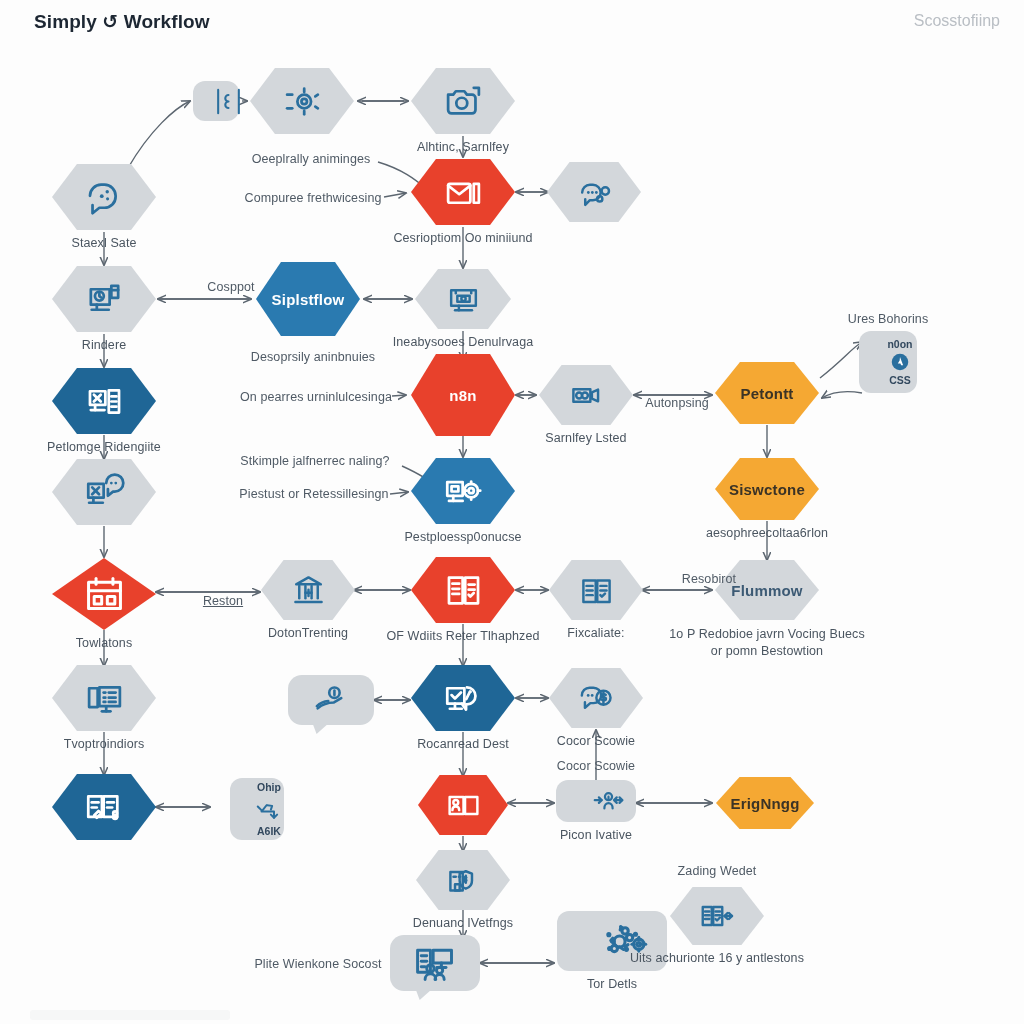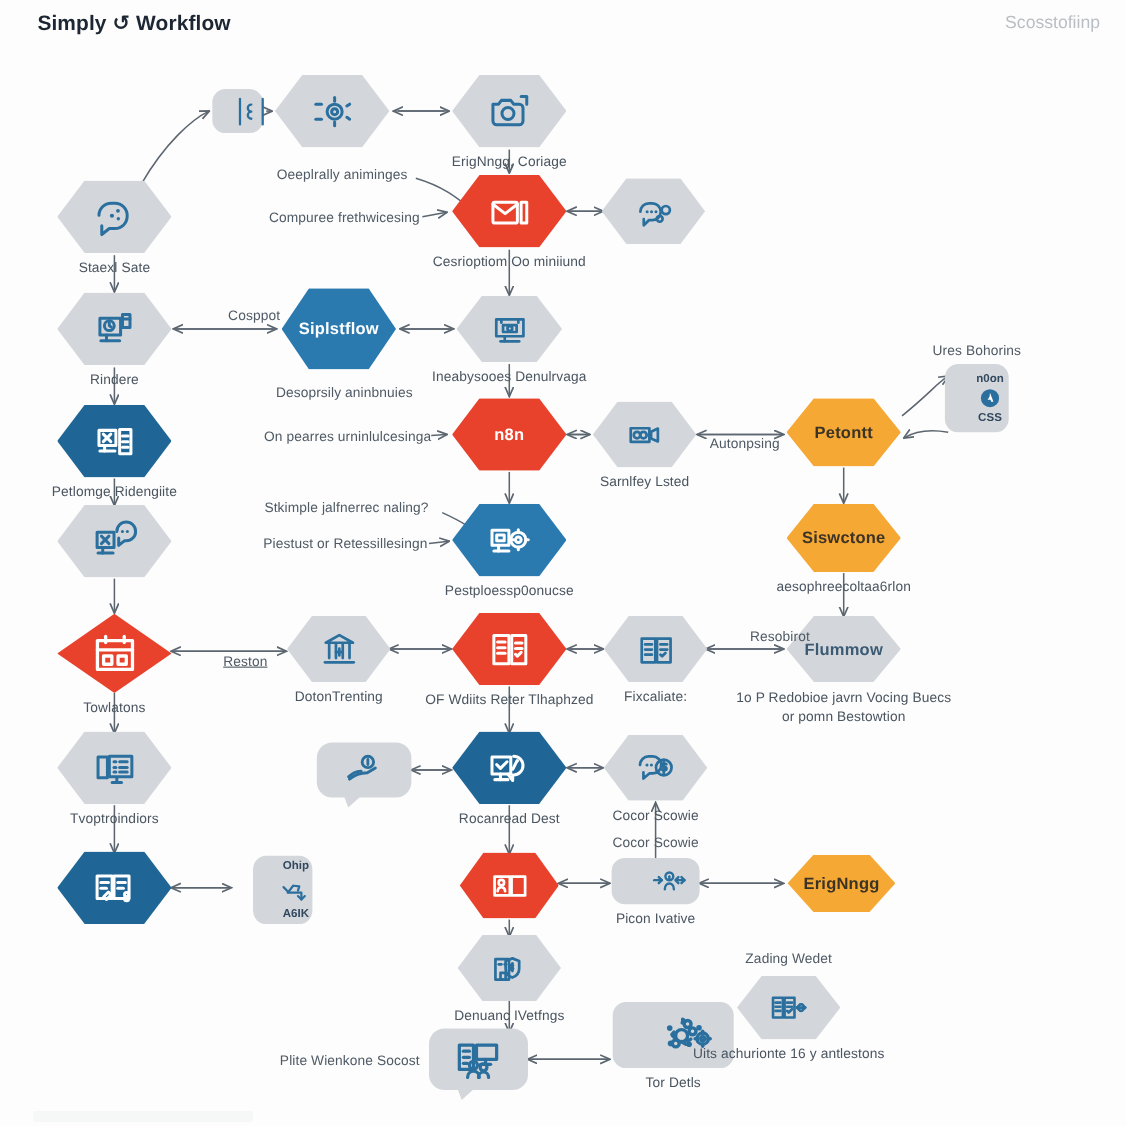--- a/index.html
+++ b/index.html
@@ -238,21 +238,21 @@
       </div>
       <div class="node hexa fill-grey" style="left: 463px; top: 101px; width: 104px; height: 66px;">
         <span>
           <svg width="41" height="41" viewBox="0 0 24 24" fill="none" stroke="#2a6f9e" stroke-width="1.6" stroke-linecap="round" stroke-linejoin="round">
             <path d="M3 8h3l1.5-2h5L14 8h3a2 2 0 0 1 2 2v7a2 2 0 0 1-2 2H5a2 2 0 0 1-2-2z"></path>
             <circle cx="11" cy="13" r="3.2"></circle>
             <path d="M18 4h3v4"></path>
           </svg>
         </span>
       </div>
-      <div class="caption" style="left: 463px; top: 140px;">ErigNngg, Coriage</div>
+      <div class="caption" style="left: 463px; top: 140px;">Alhtinc, Sarnlfey</div>
       <div class="node hexa fill-red" style="left: 463px; top: 192px; width: 104px; height: 66px;">
         <span>
           <svg width="41" height="41" viewBox="0 0 24 24" fill="none" stroke="#ffffff" stroke-width="1.6" stroke-linecap="round" stroke-linejoin="round">
             <path d="M3 8l6.5 5L16 8"></path>
             <path d="M3 8v9a1 1 0 0 0 1 1h11a1 1 0 0 0 1-1V8a1 1 0 0 0-1-1H4a1 1 0 0 0-1 1z"></path>
             <path d="M18 7h3v11h-3z"></path>
           </svg>
         </span>
       </div>
       <div class="caption" style="left: 463px; top: 231px;">Cesrioptiom Oo miniiund</div>
@@ -319,21 +319,21 @@
             <path d="M5.8 8l4 4"></path>
             <path d="M9.8 8l-4 4"></path>
             <path d="M14.5 5.5h6v13h-6z"></path>
             <path d="M16 9h3"></path>
             <path d="M16 12h3"></path>
             <path d="M16 15h3"></path>
           </svg>
         </span>
       </div>
       <div class="caption" style="left: 104px; top: 440px;">Petlomge Ridengiite</div>
-      <div class="node hexa fill-red" style="left: 463px; top: 395px; width: 104px; height: 66px;">
+      <div class="node hexa fill-red" style="left: 463px; top: 395px; width: 104px; height: 82px;">
         <span class="txt on-color">n8n</span>
       </div>
       <div class="node hexa fill-grey" style="left: 586px; top: 395px; width: 94px; height: 60px;">
         <span>
           <svg width="37" height="37" viewBox="0 0 24 24" fill="none" stroke="#2a6f9e" stroke-width="1.6" stroke-linecap="round" stroke-linejoin="round">
             <path d="M3.5 8h11v8h-11z"></path>
             <circle cx="7.2" cy="12" r="1.9"></circle>
             <circle cx="11" cy="12" r="1.9"></circle>
             <path d="M15.5 10l4-1.8v7.6l-4-1.8z"></path>
           </svg>

